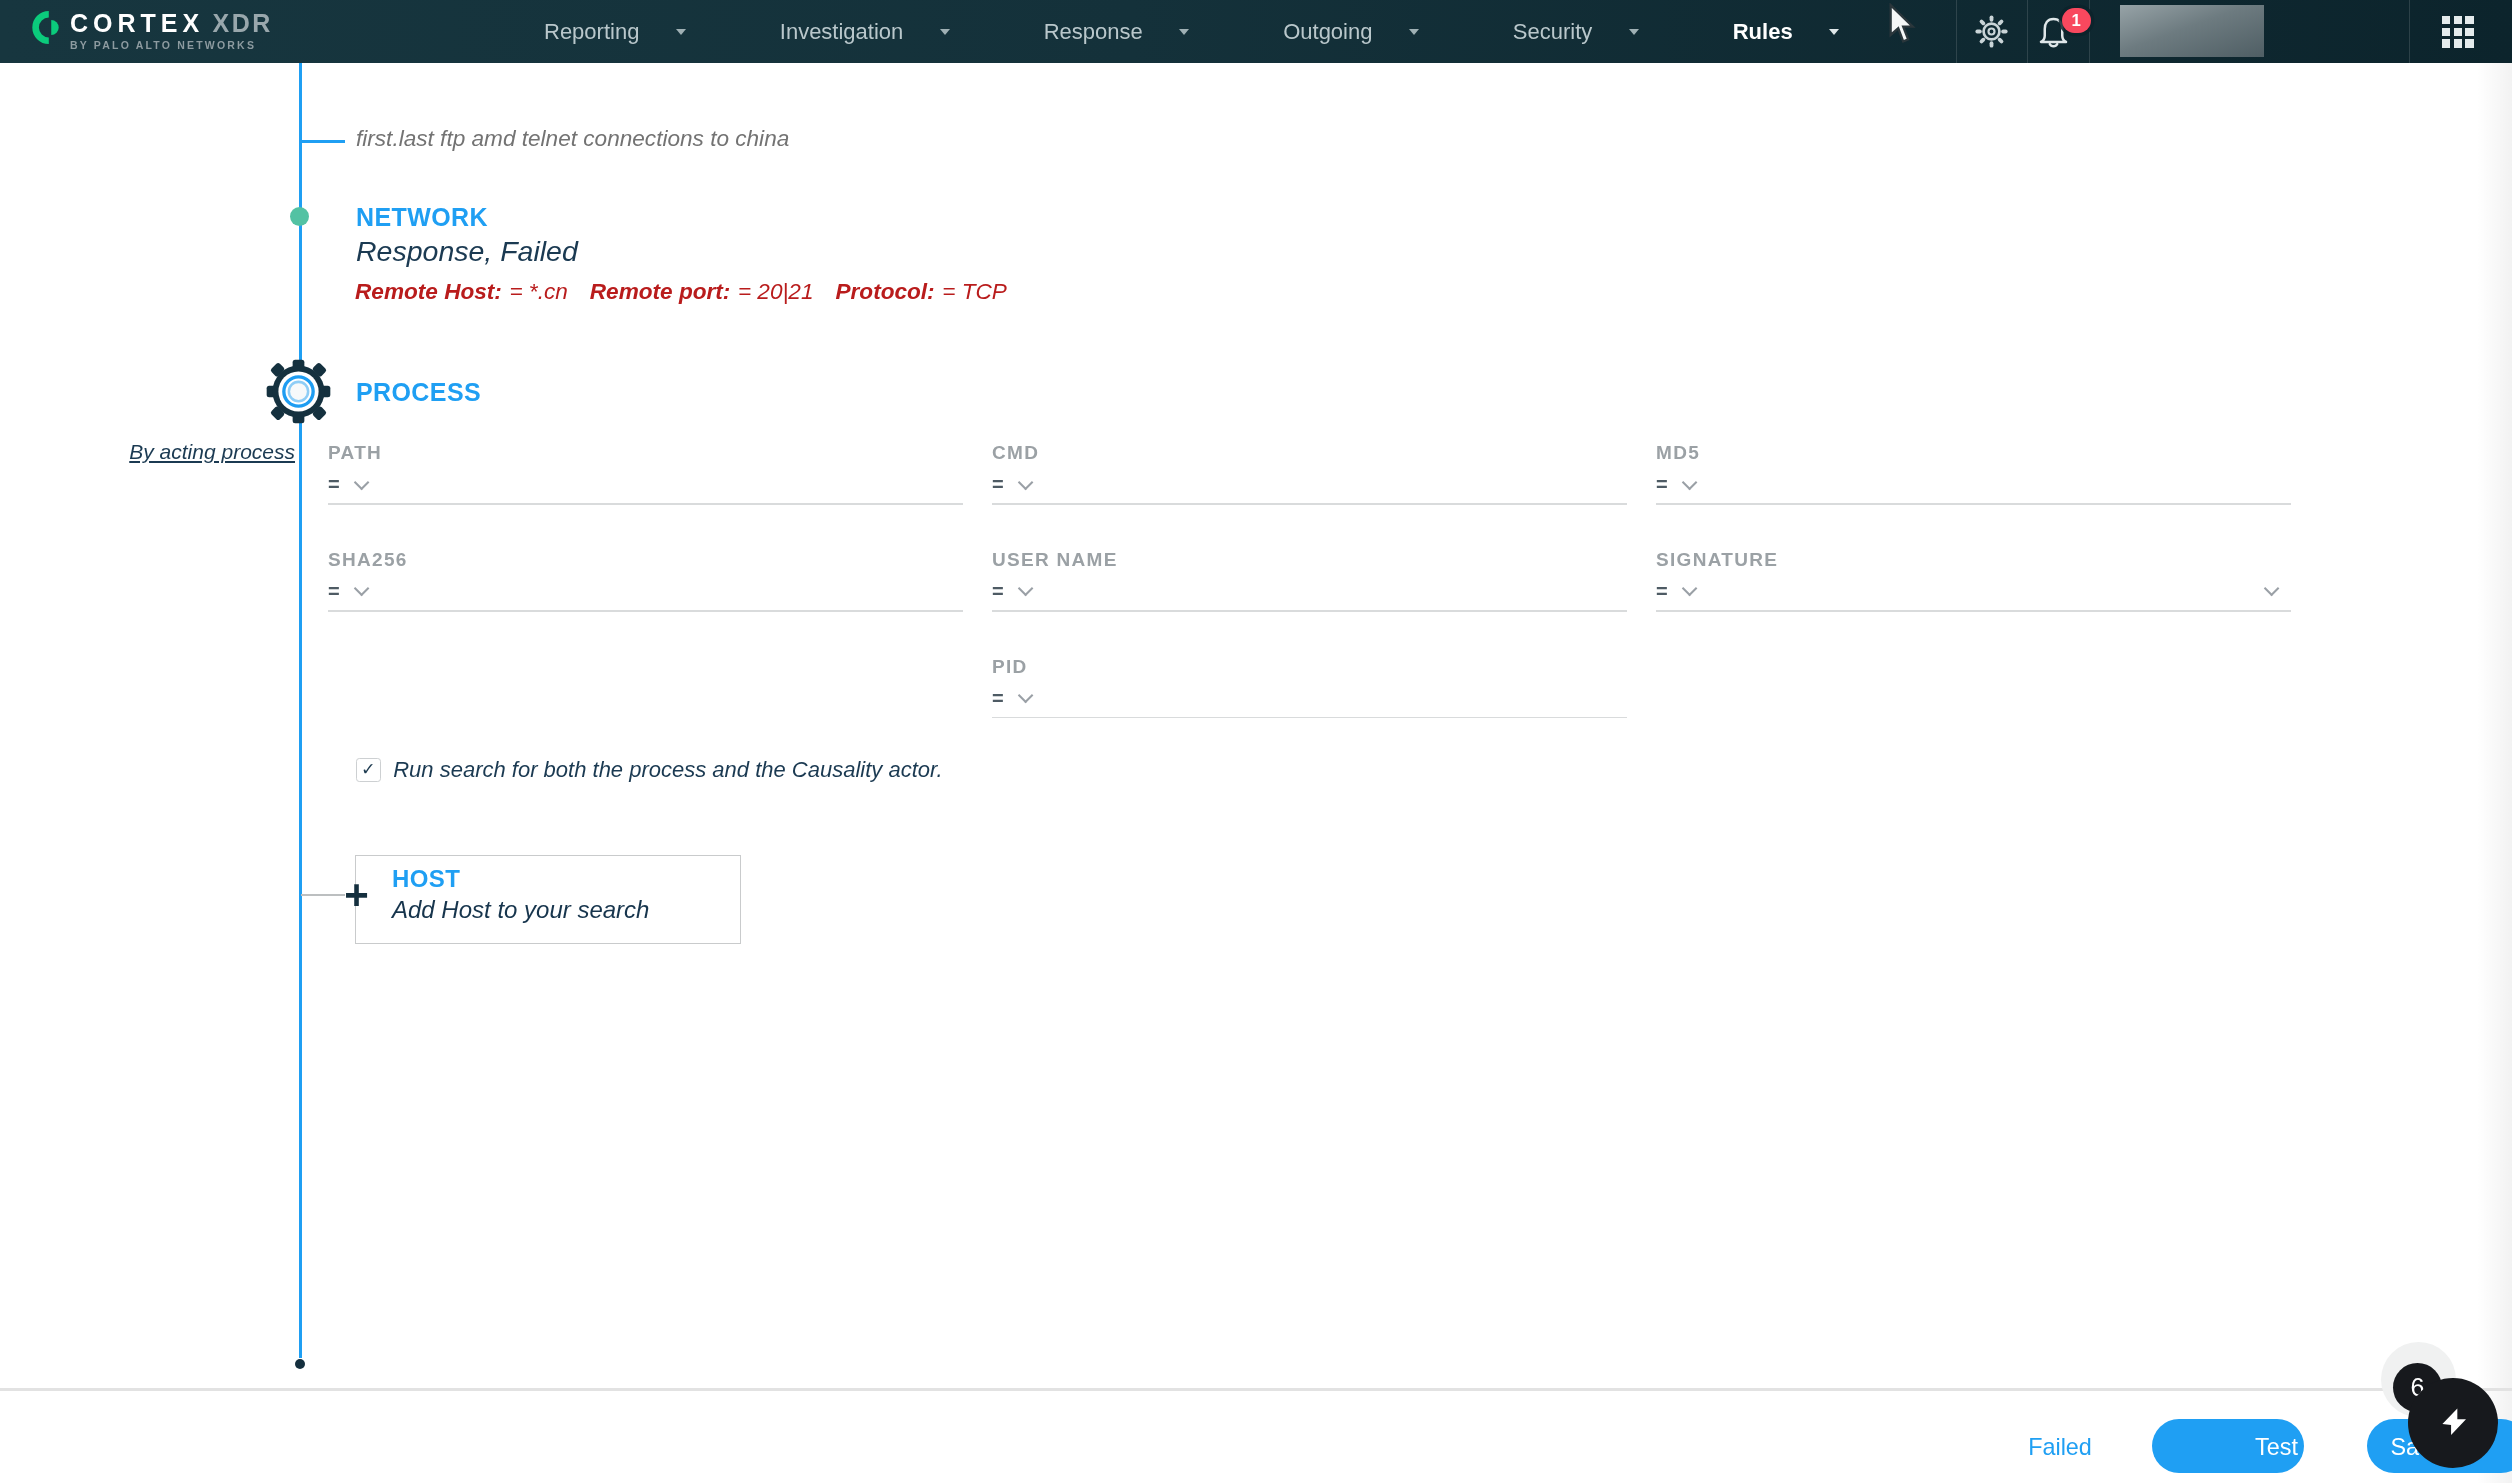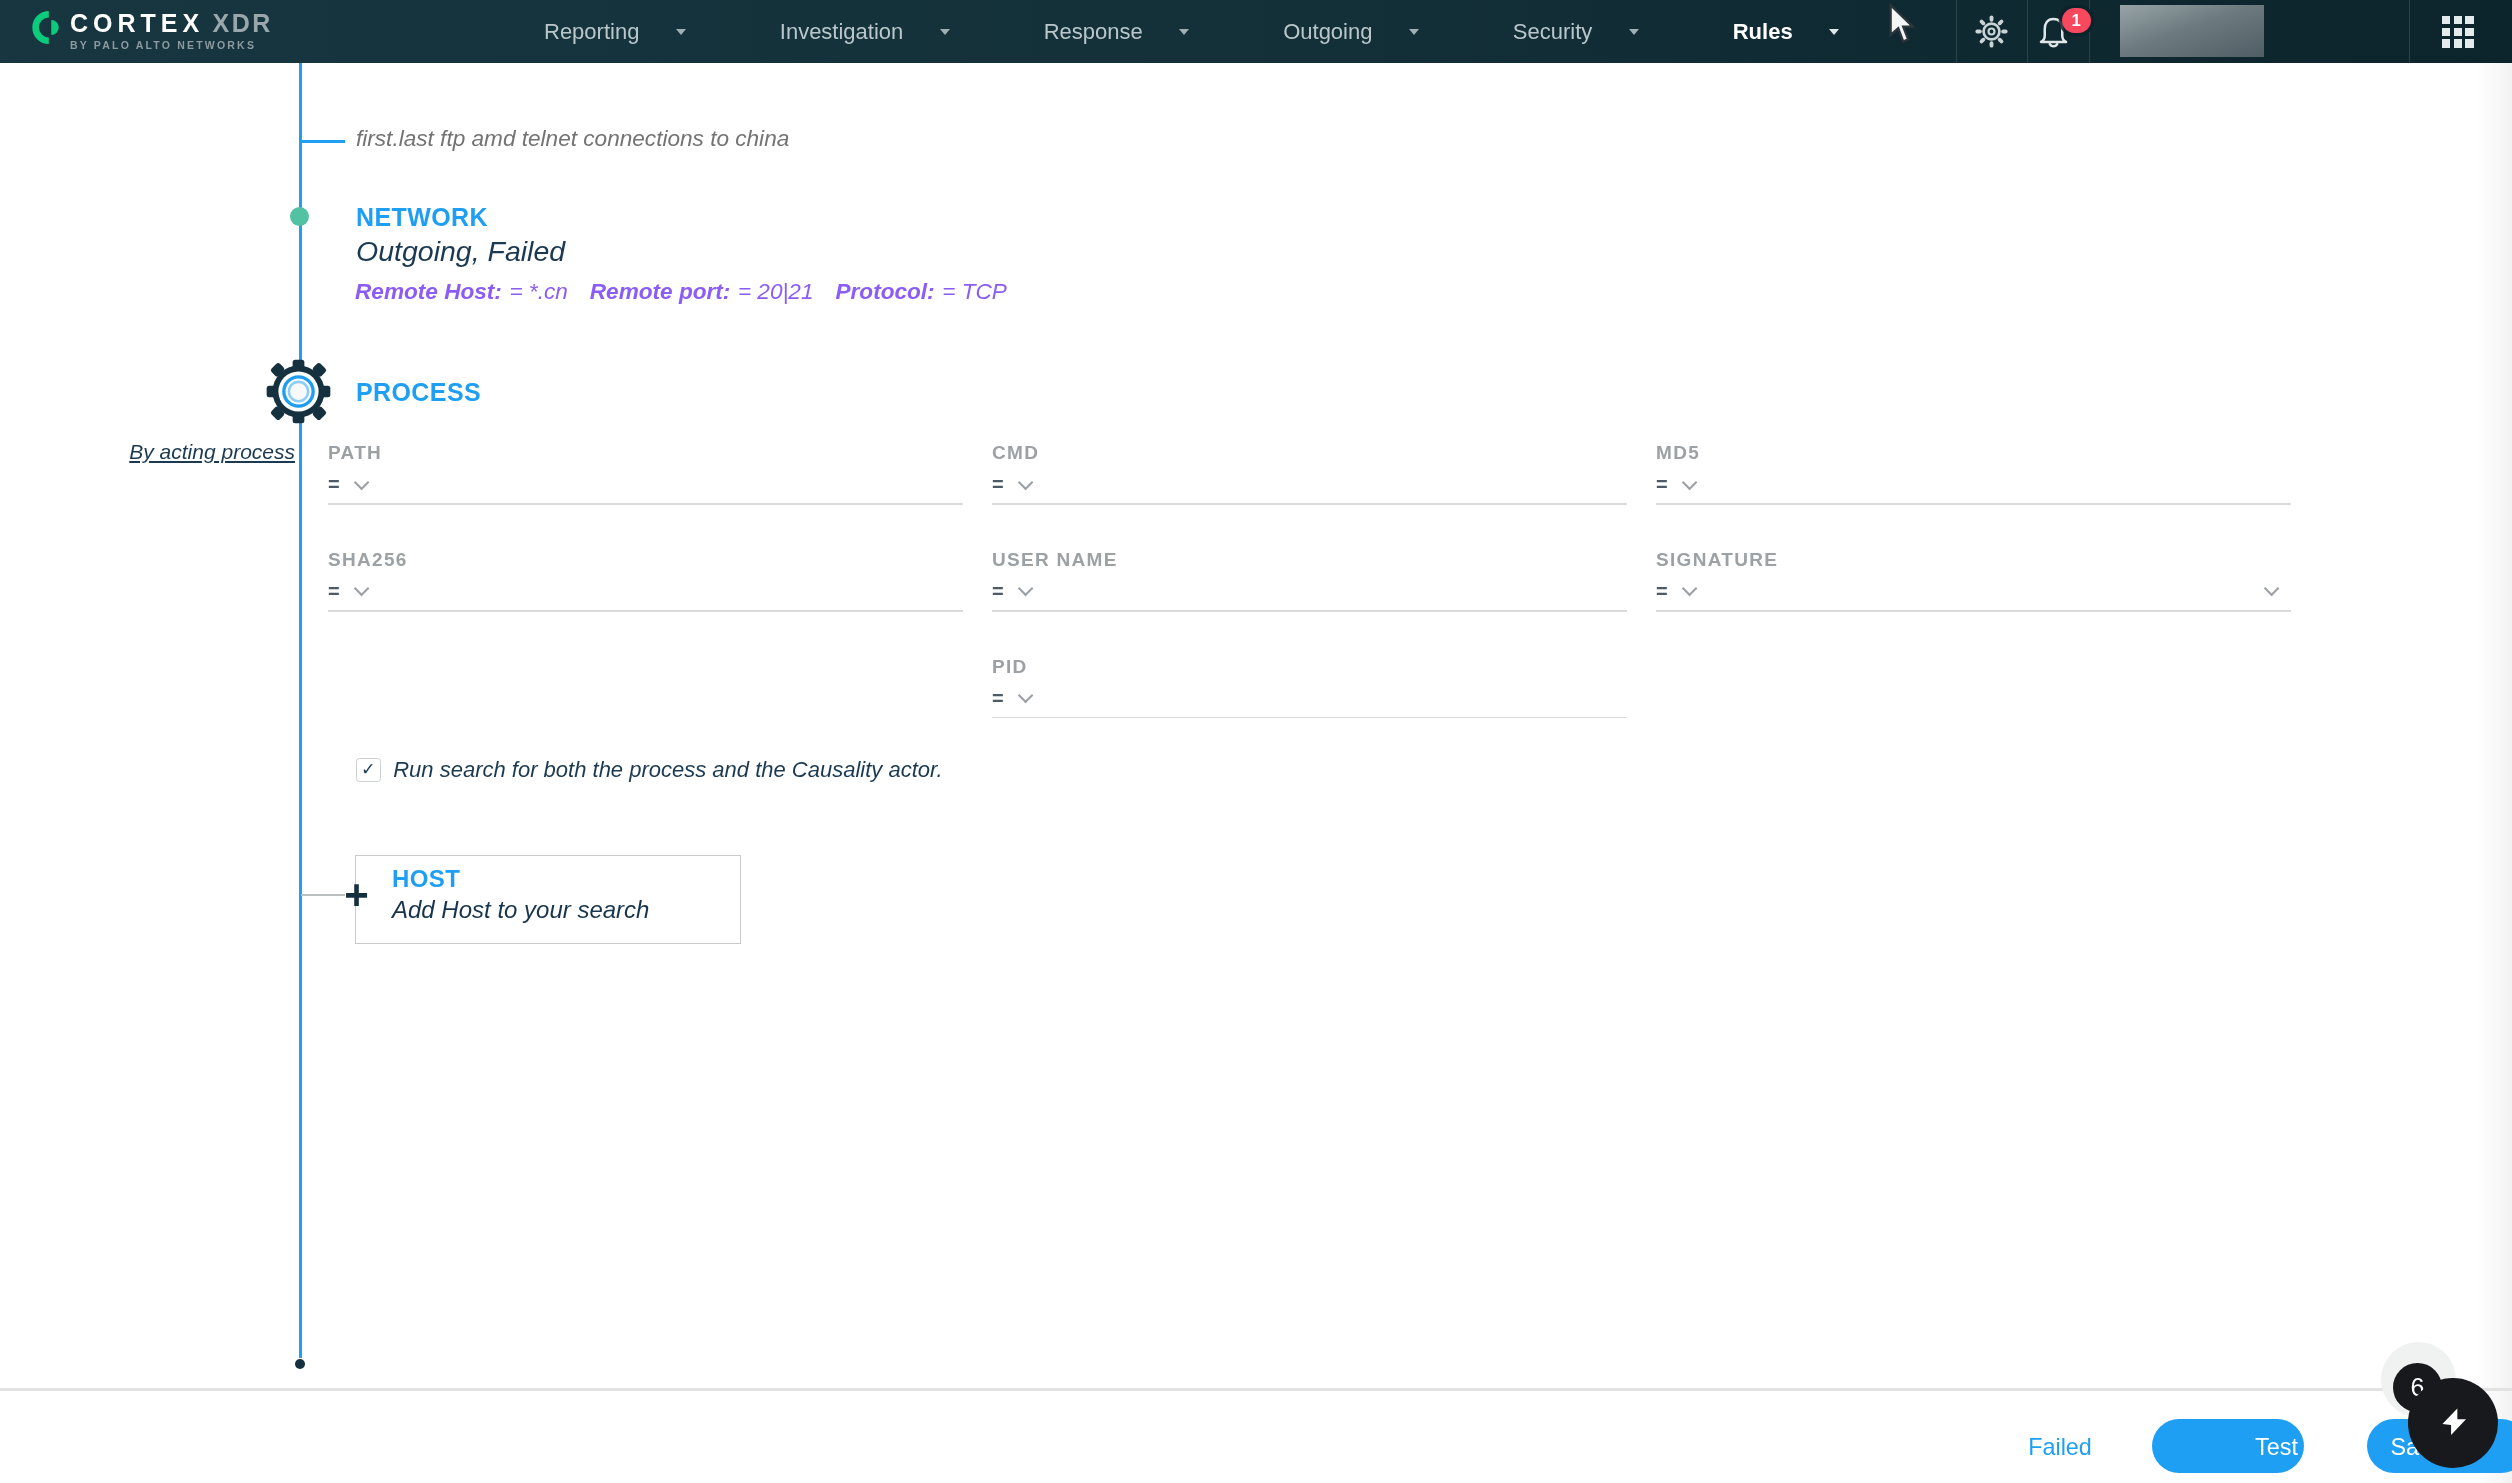--- a/index.html
+++ b/index.html
@@ -35,21 +35,21 @@
 
   
   .vline{position:absolute;left:299px;top:63px;width:2.5px;height:1295px;background:#1f9ff3;}
   .vline-dot{position:absolute;left:295px;top:1359px;width:10px;height:10px;border-radius:50%;background:#142f3e;}
   .title-tick{position:absolute;left:301px;top:140px;width:44px;height:2.5px;background:#1f9ff3;}
   .rule-title{position:absolute;left:356px;top:126px;font-size:22.6px;font-style:italic;color:#737373;}
   .net-dot{position:absolute;left:290px;top:207px;width:19px;height:19px;border-radius:50%;background:#53c2a3;}
   .section-h{font-size:25px;font-weight:bold;letter-spacing:0.4px;color:#1f9ff3;white-space:nowrap;}
   .network-h{position:absolute;left:356px;top:203px;}
   .network-sub{position:absolute;left:356px;top:235px;font-size:28.5px;font-style:italic;font-weight:500;color:#1b3a52;}
-  .conds{position:absolute;left:355px;top:279px;display:flex;gap:22px;font-size:22.6px;font-style:italic;color:#8b5cf6;white-space:nowrap;}
+  .conds{position:absolute;left:355px;top:279px;display:flex;gap:22px;font-size:22.6px;font-style:italic;color:#b91c1c;white-space:nowrap;}
   .cond .c-label{font-weight:bold;}
   .cond .c-value{margin-left:7.5px;}
 
   .gear-big{position:absolute;left:265px;top:358px;width:67px;height:67px;}
   .process-h{position:absolute;left:356px;top:378px;}
   .actor-note{position:absolute;left:117px;top:440px;width:178px;text-align:right;
     font-size:21px;font-style:italic;color:#1b3a52;white-space:nowrap;text-decoration:underline;}
 
   
   .fields{position:absolute;left:328px;top:443px;width:1963px;display:grid;
@@ -194,21 +194,21 @@
     </svg>
   </header>
 
   <div class="vline"></div>
   <div class="vline-dot"></div>
   <div class="title-tick"></div>
   <div class="rule-title">first.last ftp amd telnet connections to china</div>
 
   <div class="net-dot"></div>
   <div class="section-h network-h">NETWORK</div>
-  <div class="network-sub">Outgoing, Failed</div>
+  <div class="network-sub">Response, Failed</div>
   <div class="conds">
     <span class="cond">
       <span class="c-label">Remote Host:</span><span class="c-value">= *.cn</span>
     </span>
     <span class="cond">
       <span class="c-label">Remote port:</span><span class="c-value">= 20|21</span>
     </span>
     <span class="cond">
       <span class="c-label">Protocol:</span><span class="c-value">= TCP</span>
     </span>

